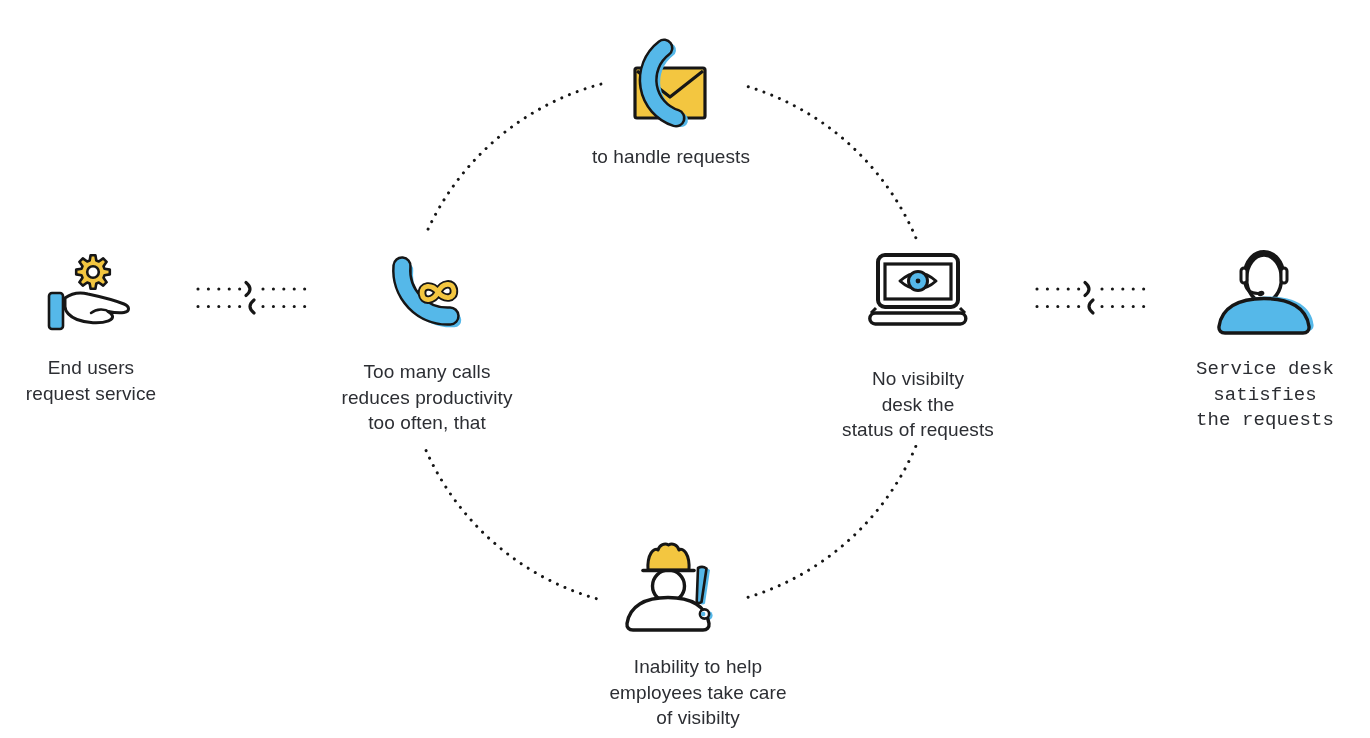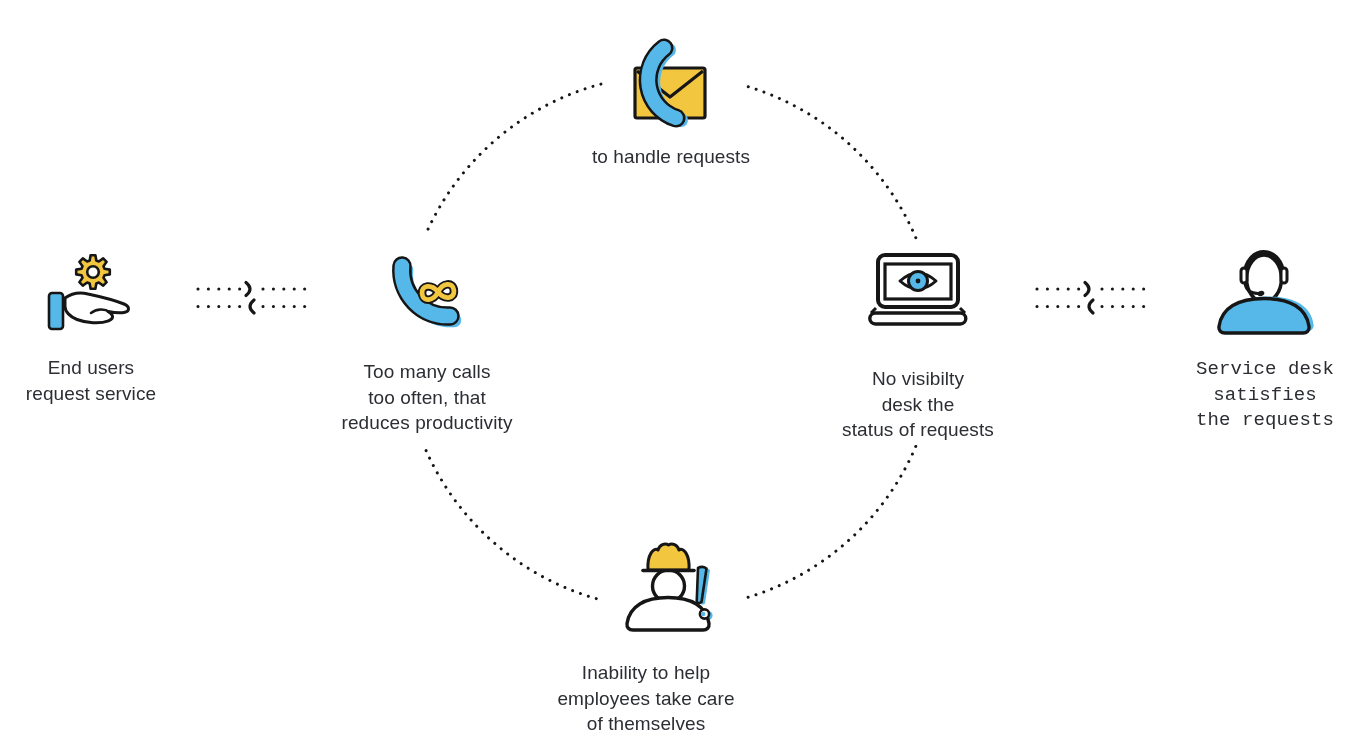--- a/index.html
+++ b/index.html
@@ -20,21 +20,21 @@
   
   .f-yellow{fill:var(--yellow);} .f-blue{fill:var(--blue);} .f-white{fill:#fff;}
   .f-out{fill:var(--outline);} .f-none{fill:none;}
   .s-out{stroke:var(--outline);} .s-blue{stroke:var(--blue);} .s-yellow{stroke:var(--yellow);} .s-none{stroke:none;}
   .dots{stroke:var(--outline);fill:none;}
   
   #icon-endusers{left:44px;top:246px;}    #label-endusers{left:91px;top:355px;}
   #icon-calls{left:380px;top:248px;}      #label-calls{left:427px;top:359px;}
   #icon-channels{left:620px;top:38px;}    #label-channels{left:671px;top:144px;}
   #icon-visibility{left:868px;top:252px;} #label-visibility{left:918px;top:366px;}
-  #icon-inability{left:616px;top:540px;}  #label-inability{left:646px;top:654px;margin-top:6px;}
+  #icon-inability{left:616px;top:540px;}  #label-inability{left:698px;top:654px;}
   #icon-servicedesk{left:1215px;top:240px;} #label-servicedesk{left:1265px;top:357px;font-family:Liberation Mono, monospace;}
 </style>
 </head>
 <body>
 
 <div id="canvas">
 
   <svg id="wiring" width="1370" height="738" viewBox="0 0 1370 738">
 
     <path class="dots" d="M600.9,84.1 A267,267 0 0 0 426.1,233.4" stroke-width="3" stroke-linecap="round" stroke-dasharray="0.01 8.3"></path>
@@ -78,22 +78,22 @@
       <path class="f-none s-blue" stroke-width="14.5" stroke-linecap="round" d="M26,22 A46,46 0 0 0 74,72"></path>
       <path class="f-none s-out" stroke-width="19.5" stroke-linecap="round" d="M22,18 A46,46 0 0 0 70,68"></path>
       <path class="f-none s-blue" stroke-width="14.5" stroke-linecap="round" d="M22,18 A46,46 0 0 0 70,68"></path>
       <g transform="translate(58,44) rotate(-6)">
         <path class="f-none s-out" stroke-width="8.5" d="M-16,0 C-16,-8.8 -5.5,-8.8 0,0 C5.5,8.8 16,8.8 16,0 C16,-8.8 5.5,-8.8 0,0 C-5.5,8.8 -16,8.8 -16,0 Z"></path>
         <path class="f-none s-yellow" stroke-width="4.8" d="M-16,0 C-16,-8.8 -5.5,-8.8 0,0 C5.5,8.8 16,8.8 16,0 C16,-8.8 5.5,-8.8 0,0 C-5.5,8.8 -16,8.8 -16,0 Z"></path>
       </g>
     </svg>
     <div class="label" id="label-calls">
       <span class="ln">Too many calls</span>
+      <span class="ln">reduces productivity</span>
       <span class="ln">too often, that</span>
-      <span class="ln">reduces productivity</span>
     </div>
   </div>
 
   <div class="node">
     <svg class="icon" id="icon-channels" width="96" height="96" viewBox="0 0 96 96">
       <rect class="f-yellow s-out" stroke-width="3.2" x="15" y="30" width="70" height="50" rx="2"></rect>
       <path class="f-none s-out" stroke-width="3.2" stroke-linejoin="round" d="M17,33 L50,59 L83,33"></path>
       <path class="f-none s-blue" stroke-width="14" stroke-linecap="round" d="M49,12 A40,40 0 0 0 61,82"></path>
       <path class="f-none s-out" stroke-width="19" stroke-linecap="round" d="M44,10 A40,40 0 0 0 56,80"></path>
       <path class="f-none s-blue" stroke-width="14" stroke-linecap="round" d="M44,10 A40,40 0 0 0 56,80"></path>
@@ -130,21 +130,21 @@
       <path class="f-yellow s-out" stroke-width="3" stroke-linejoin="round" d="M32,30 C31,14 38,7 42,10 C43.5,4.5 49,3 52.5,5 C56,3 61.5,4.5 63,10 C67,7 74,14 73,30 Z"></path>
       <path class="f-none s-out" stroke-width="3.6" stroke-linecap="round" d="M27,30.5 L78,30.5"></path>
       <path class="f-white s-out" stroke-width="3.4" d="M17,90 C13,90 10.5,87.5 11,83.5 C13.5,66 29,57.5 52,57.5 C75,57.5 90.5,66 93,83.5 C93.5,87.5 91,90 87,90 Z"></path>
       <path class="f-blue s-out" stroke-width="2.6" stroke-linejoin="round" d="M82,28 Q86.5,25.5 90.5,28.5 L85.5,62 Q83,63.8 80.7,62.2 Z"></path>
       <circle class="f-white s-out" stroke-width="2.6" cx="88.5" cy="74" r="4.6"></circle>
       <circle class="f-blue s-none" cx="87.2" cy="74" r="2.2"></circle>
     </svg>
     <div class="label" id="label-inability">
       <span class="ln">Inability to help</span>
       <span class="ln">employees take care</span>
-      <span class="ln">of themselves</span>
+      <span class="ln">of visibilty</span>
     </div>
   </div>
 
   <div class="node">
     <svg class="icon" id="icon-servicedesk" width="100" height="96" viewBox="0 0 100 96">
       <ellipse class="f-white s-out" stroke-width="3.6" cx="49" cy="38.5" rx="17.5" ry="23.5"></ellipse>
       <path class="f-none s-out" stroke-width="4" d="M30,34 A19,22 0 0 1 68,34"></path>
       <rect class="f-white s-out" stroke-width="3" x="26" y="28" width="6" height="15" rx="3"></rect>
       <rect class="f-white s-out" stroke-width="3" x="66" y="28" width="6" height="15" rx="3"></rect>
       <path class="f-none s-out" stroke-width="3" stroke-linecap="round" d="M30,43 C31,50.5 36,53.5 43,53.5"></path>

